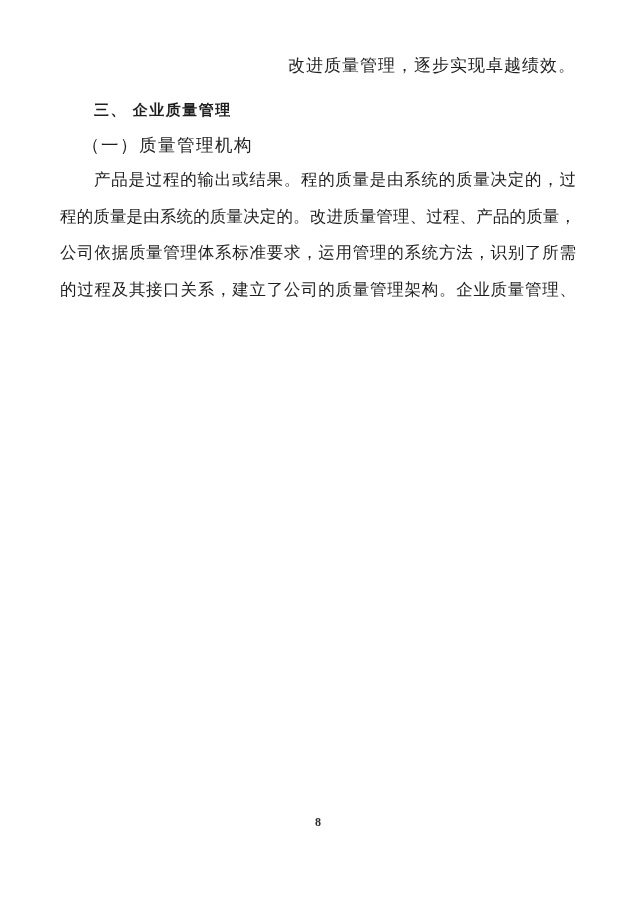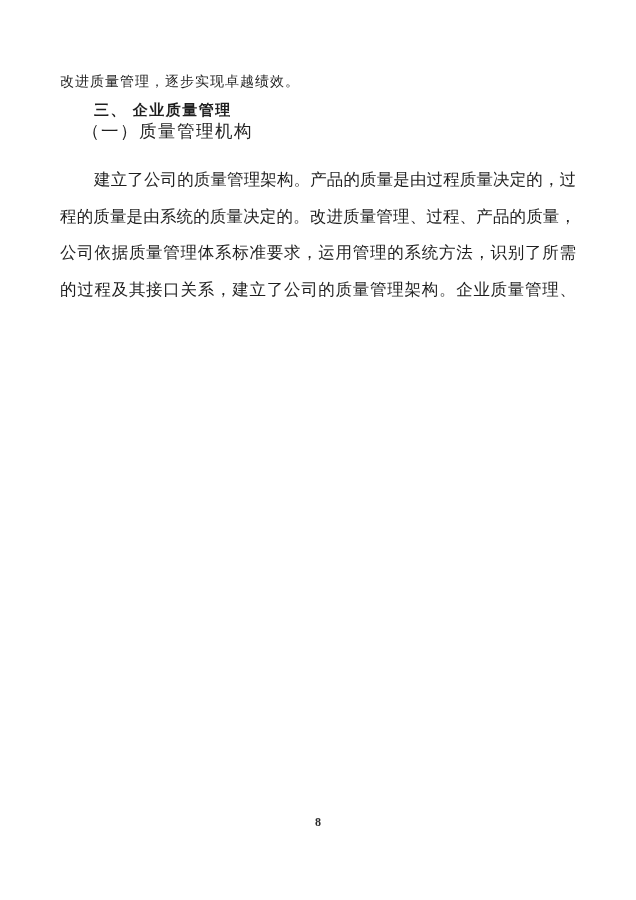--- a/index.html
+++ b/index.html
@@ -15,37 +15,37 @@
     overflow: hidden;
     font-family: "Liberation Serif", "DejaVu Serif", serif;
     color: #1f1f1f;
   }
   .content-block {
     position: absolute;
     left: 60px;
     right: 60px;
   }
   .trailing-line {
-    top: 64px;
-    font-size: 14px;
+    top: 48px;
+    font-size: 17px;
     line-height: 36.5px;
     letter-spacing: 1px;
-    text-align: left;
+    text-align: right;
   }
   .section-heading {
     top: 92px;
     padding-left: 34px;
     font-size: 15px;
     line-height: 36.5px;
     font-weight: bold;
     letter-spacing: 1.5px;
     font-family: "Liberation Sans", "DejaVu Sans", sans-serif;
   }
   .subsection-heading {
-    top: 113px;
+    top: 127px;
     padding-left: 22px;
     font-size: 17.5px;
     line-height: 36.5px;
     letter-spacing: 1.5px;
   }
   .paragraph {
     top: 162px;
     font-size: 16.5px;
   }
   .para-line {
@@ -76,21 +76,21 @@
 
 <div class="page">
 
   <div class="content-block trailing-line">改进质量管理，逐步实现卓越绩效。</div>
 
   <div class="content-block section-heading">三、 企业质量管理</div>
 
   <div class="content-block subsection-heading">（一）质量管理机构</div>
 
   <div class="content-block paragraph">
-    <div class="para-line first">建立了公司的质量管理架构。产品的质量是由过程质量决定的，过</div>
+    <div class="para-line first">产品是过程的输出或结果。程的质量是由系统的质量决定的，过</div>
     <div class="para-line">程的质量是由系统的质量决定的。改进质量管理、过程、产品的质量，</div>
     <div class="para-line">公司依据质量管理体系标准要求，运用管理的系统方法，识别了所需</div>
     <div class="para-line">的过程及其接口关系，建立了公司的质量管理架构。企业质量管理、</div>
   </div>
 
   <div class="footer">8</div>
 
 </div>
 
 </body></html>

